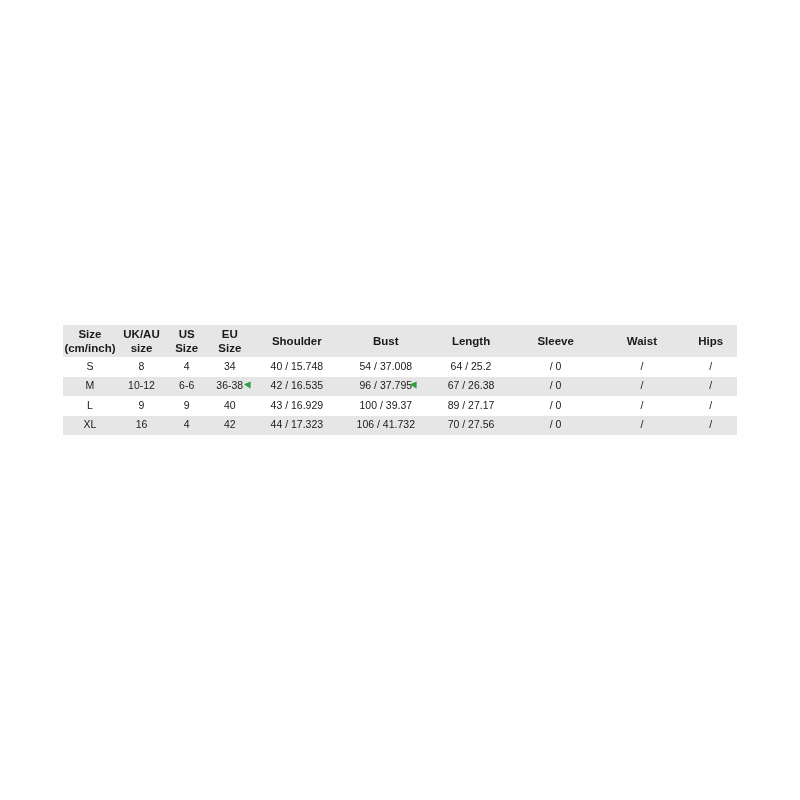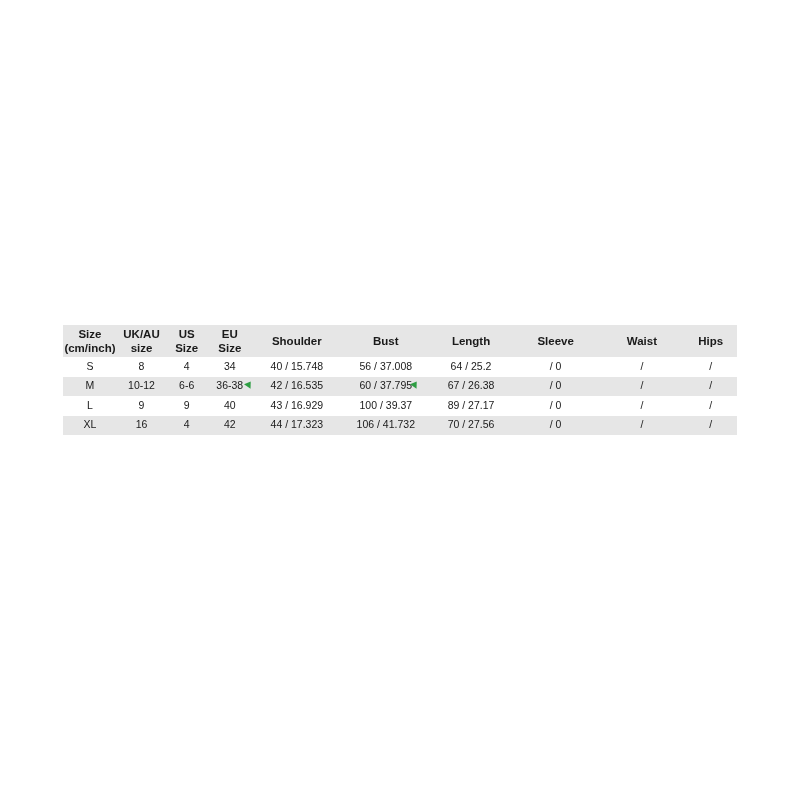--- a/index.html
+++ b/index.html
@@ -132,33 +132,33 @@
           <th>Hips</th>
         </tr>
       </thead>
       <tbody>
         <tr class="odd">
           <td>S</td>
           <td>8</td>
           <td>4</td>
           <td>34</td>
           <td>40 / 15.748</td>
-          <td>56 / 37.008</td>
+          <td>54 / 37.008</td>
           <td>64 / 25.2</td>
           <td>/ 0</td>
           <td>/</td>
           <td>/</td>
         </tr>
         <tr class="even">
           <td>M</td>
           <td>10-12</td>
           <td>6-6</td>
           <td>36-38</td>
           <td>42 / 16.535</td>
-          <td>60 / 37.795</td>
+          <td>96 / 37.795</td>
           <td>67 / 26.38</td>
           <td>/ 0</td>
           <td>/</td>
           <td>/</td>
         </tr>
         <tr class="odd">
           <td>L</td>
           <td>9</td>
           <td>9</td>
           <td>40</td>

